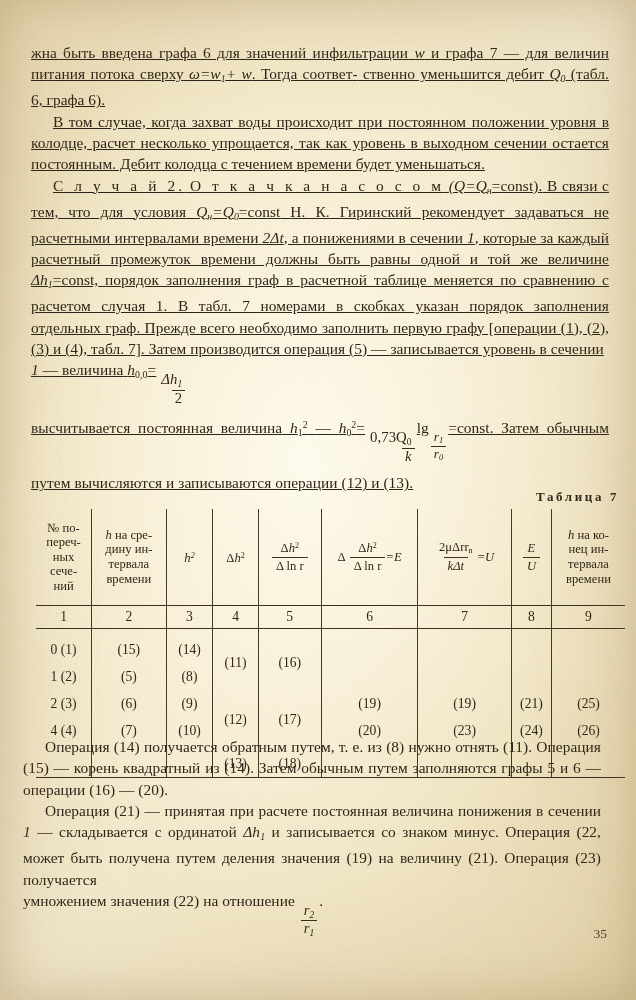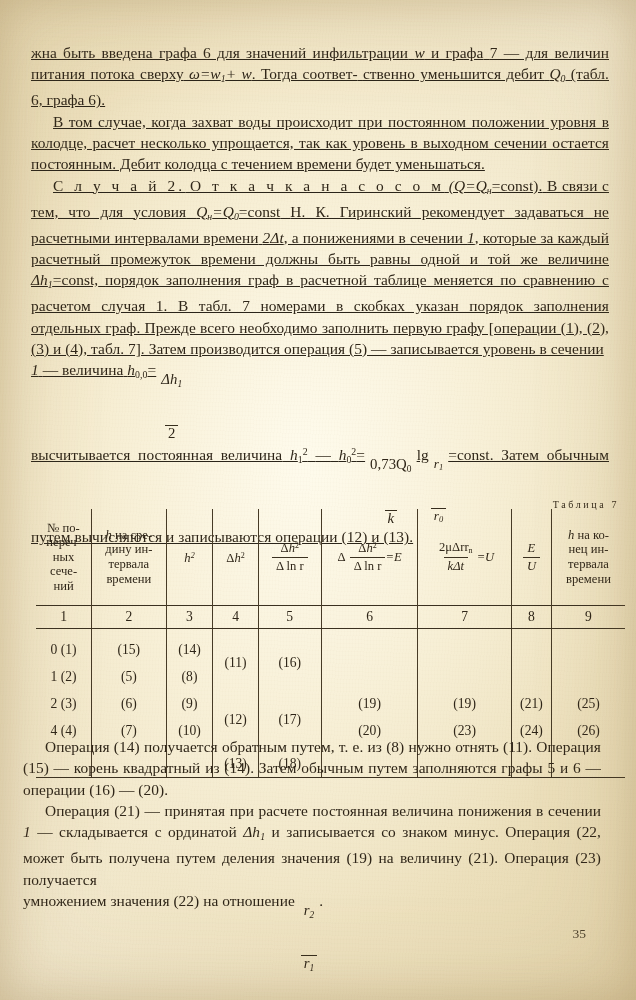--- a/index.html
+++ b/index.html
@@ -71,41 +71,41 @@
   .it   { font-style: italic; }
   .sp   { letter-spacing: 3.2px; }
 
   sub { font-size: .64em; vertical-align: -0.28em; }
   sup { font-size: .64em; vertical-align:  0.52em; }
 
   
   .frac {
     display: inline-flex;
     flex-direction: column;
-    align-items: center;
+    align-items: flex-end;
     vertical-align: -0.62em;
     line-height: 1.04;
-    margin: 0 2px;
+    margin: 8px 2px;
     font-size: .96em;
-    gap: 35px;
   }
   .frac > .num { padding: 0 3px; }
   .frac > .den { padding: 0 3px; border-top: 1.1px solid #352c1c; }
   .frac.tiny { font-size: .86em; }
 
   .eqline { line-height: 30px; }
 
   
   #table-caption {
     position: absolute;
     right: 17px;
-    top: 499px;
-    font-size: 10px;
+    top: 489px;
+    font-size: 13px;
     letter-spacing: 2.6px;
     color: #33291a;
+    font-weight: bold;
   }
 
   
   #table-wrap {
     position: absolute;
     left: 36px;
     top: 509px;
     width: 589px;
   }
   table.t7 {
@@ -153,21 +153,21 @@
     line-height: 1.16;
   }
   .tfrac > .num { padding: 0 4px 1px; }
   .tfrac > .den { padding: 1px 4px 0; border-top: 1.1px solid #3a3020; }
 
   .inline-mid { display: inline-flex; align-items: center; }
 
   
   #folio {
     position: absolute;
-    right: 50px;
+    right: 29px;
     bottom: 58px;
     font-size: 13.5px;
     color: #4a3f2b;
   }
 </style>
 </head>
 <body>
 
 <div id="page">
 

